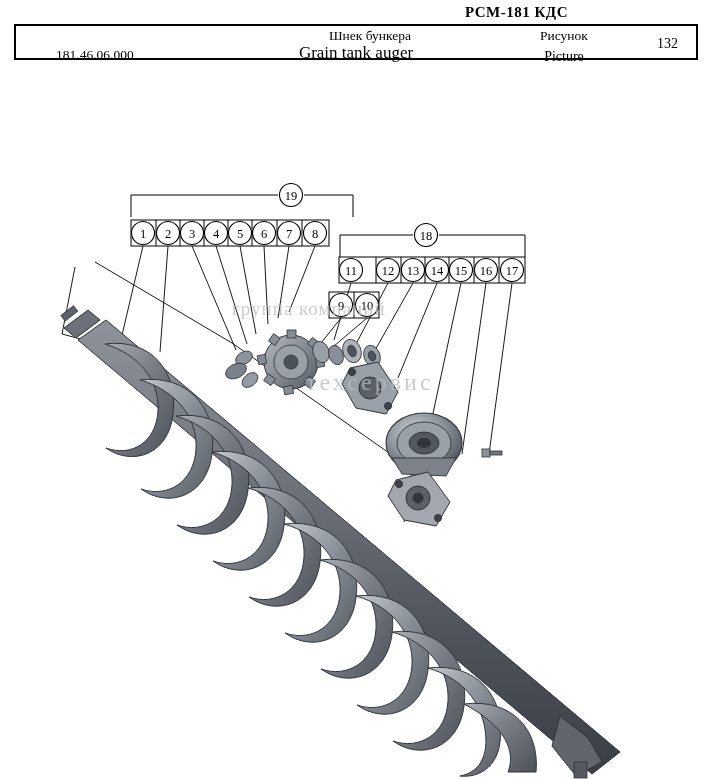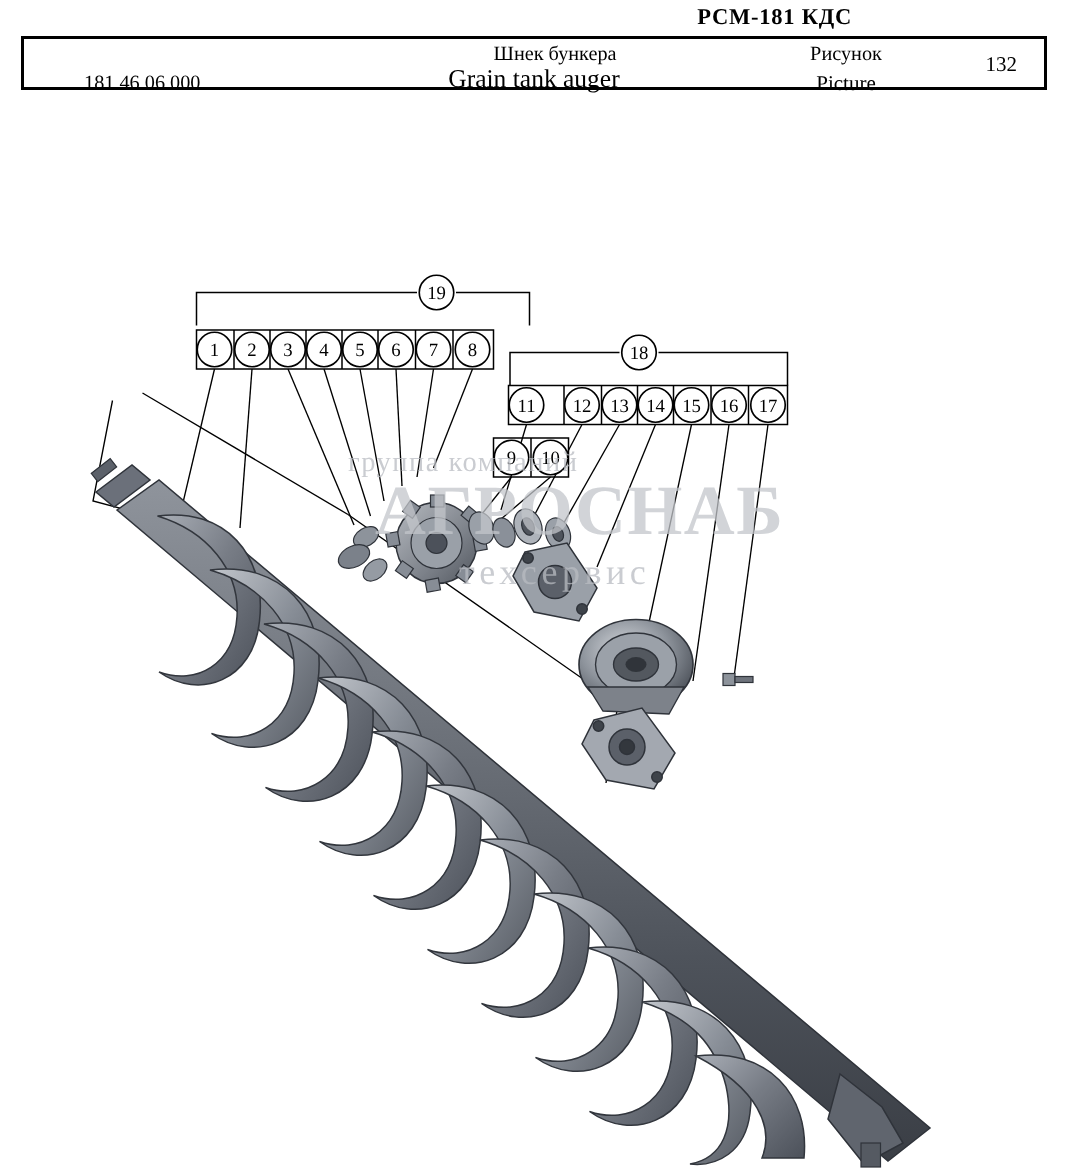--- a/index.html
+++ b/index.html
@@ -390,17 +390,16 @@
             <text x="426" y="177.5">18</text>
           </g>
         <g>
             <circle cx="291" cy="133" r="11.5" fill="#fff" stroke="#000" stroke-width="1.1"></circle>
             <text x="291" y="137.5">19</text>
           </g>
       </g>
     </svg>
 
     <div class="wm wm-top">группа компаний</div>
-    <div class="wm wm-main">АГРОСНАБ</div>
     <div class="wm wm-sub">техсервис</div>
   </div>
 
 </div>
 
 </body></html>

